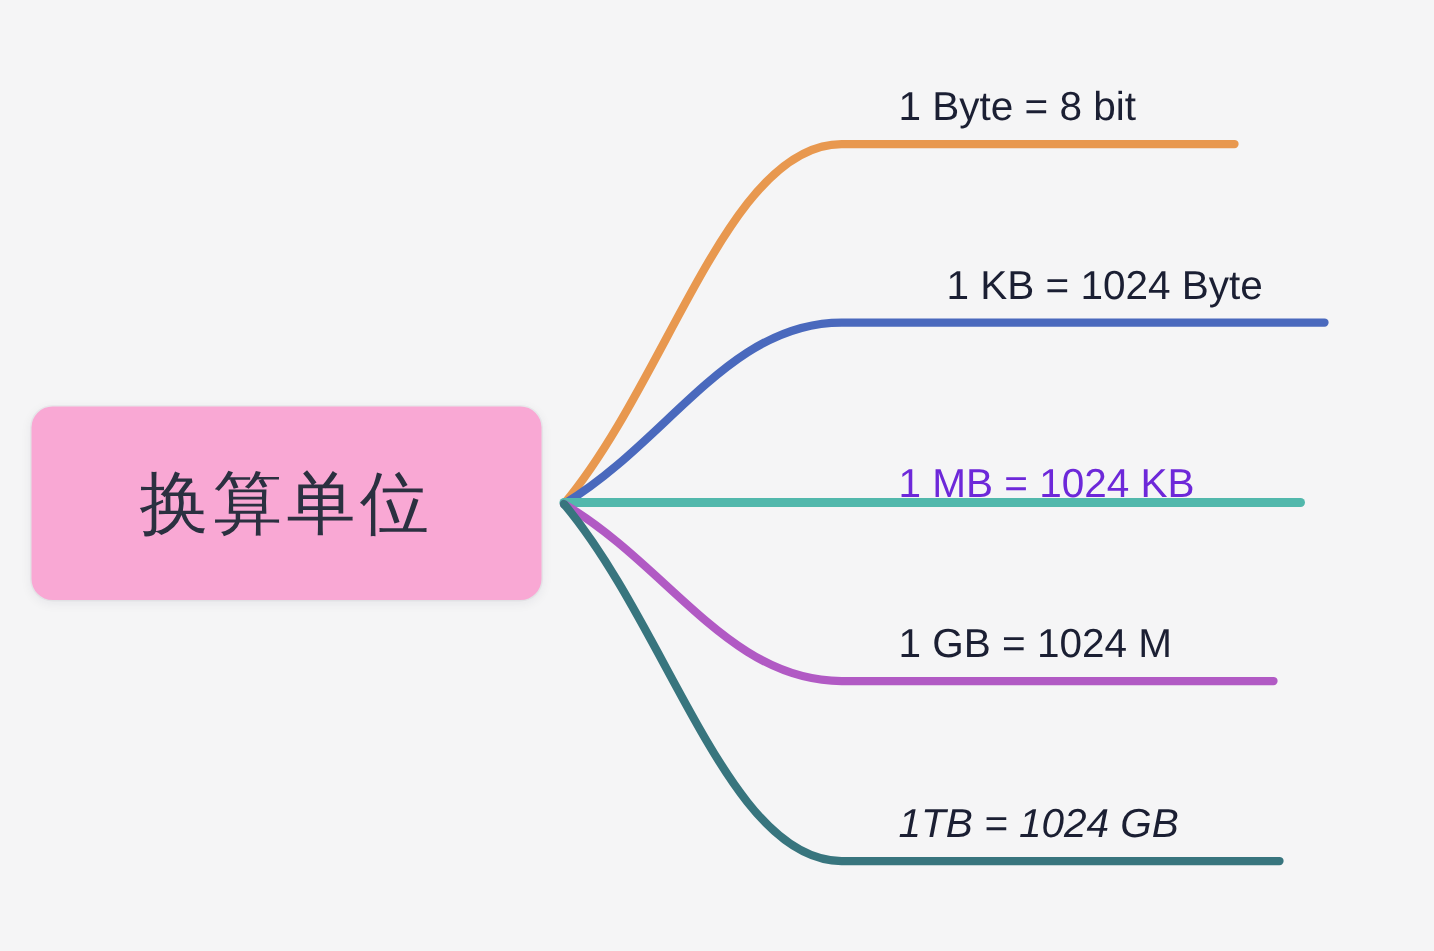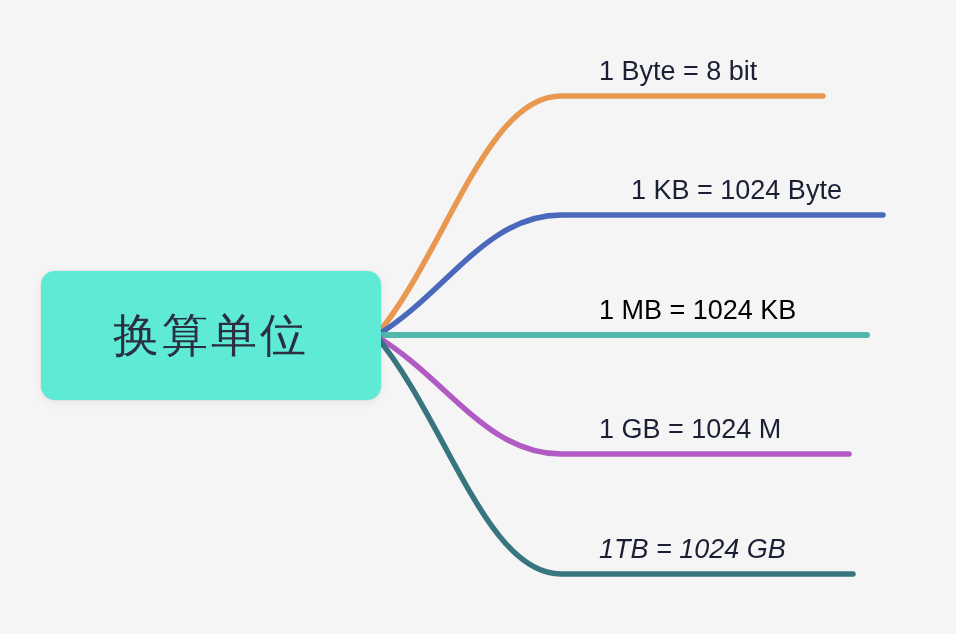--- a/index.html
+++ b/index.html
@@ -50,23 +50,23 @@
 <div class="canvas" style="background: rgb(245, 245, 246);">
 
   <svg id="connector-svg" xmlns="http://www.w3.org/2000/svg" viewBox="0 0 956 634">
       <path d="M 376 336 C 446 252 486 96 561 96 L 823 96" fill="none" stroke="#E8984F" stroke-width="5.5" stroke-linecap="round"></path>
       <path d="M 376 336 C 446 293.65 486 215 561 215 L 883 215" fill="none" stroke="#4A69BD" stroke-width="5.5" stroke-linecap="round"></path>
       <path d="M 376 335 L 867 335" fill="none" stroke="#52B8AC" stroke-width="6" stroke-linecap="round"></path>
       <path d="M 376 336 C 446 377.3 486 454 561 454 L 849 454" fill="none" stroke="#B15AC4" stroke-width="5.5" stroke-linecap="round"></path>
       <path d="M 376 336 C 446 419.3 486 574 561 574 L 853 574" fill="none" stroke="#38757E" stroke-width="5.5" stroke-linecap="round"></path>
     </svg>
 
-  <div class="root-node" style="left: 41px; top: 271px; width: 340px; height: 129px; background: #5eead4; color: rgb(43, 48, 64);">
+  <div class="root-node" style="left: 21px; top: 271px; width: 340px; height: 129px; background: #f9a8d4; color: rgb(43, 48, 64);">
     <span>换算单位</span>
   </div>
 
   <div class="branch-label" style="left: 599px; top: 56px; color: rgb(27, 31, 51);">1 Byte = 8 bit</div>
   <div class="branch-label" style="left: 599px; top: 175px; color: rgb(27, 31, 51); margin-left: 32px;">1 KB = 1024 Byte</div>
-  <div class="branch-label" style="left: 599px; top: 295px; color: #000000;">1 MB = 1024 KB</div>
+  <div class="branch-label" style="left: 599px; top: 307px; color: #6d28d9;">1 MB = 1024 KB</div>
   <div class="branch-label" style="left: 599px; top: 414px; color: rgb(27, 31, 51); text-align: center;">1 GB = 1024 M</div>
   <div class="branch-label" style="left: 599px; top: 534px; color: rgb(27, 31, 51); font-style: italic;">1TB = 1024 GB</div>
 
 </div>
 
 </body></html>

